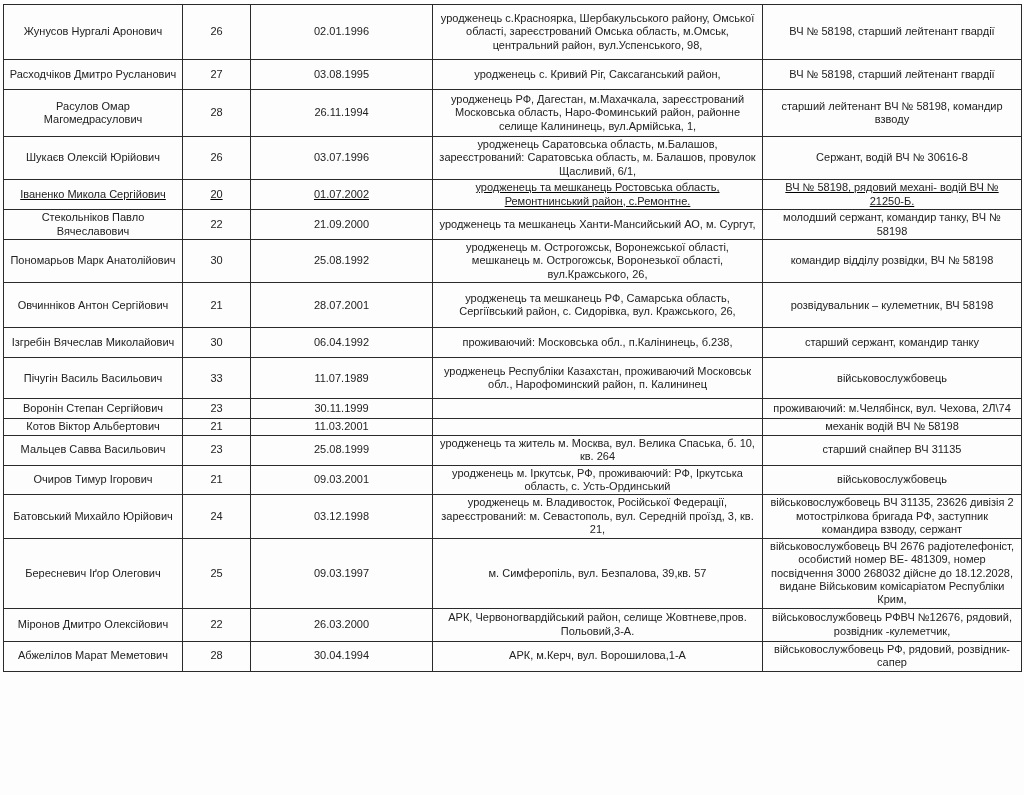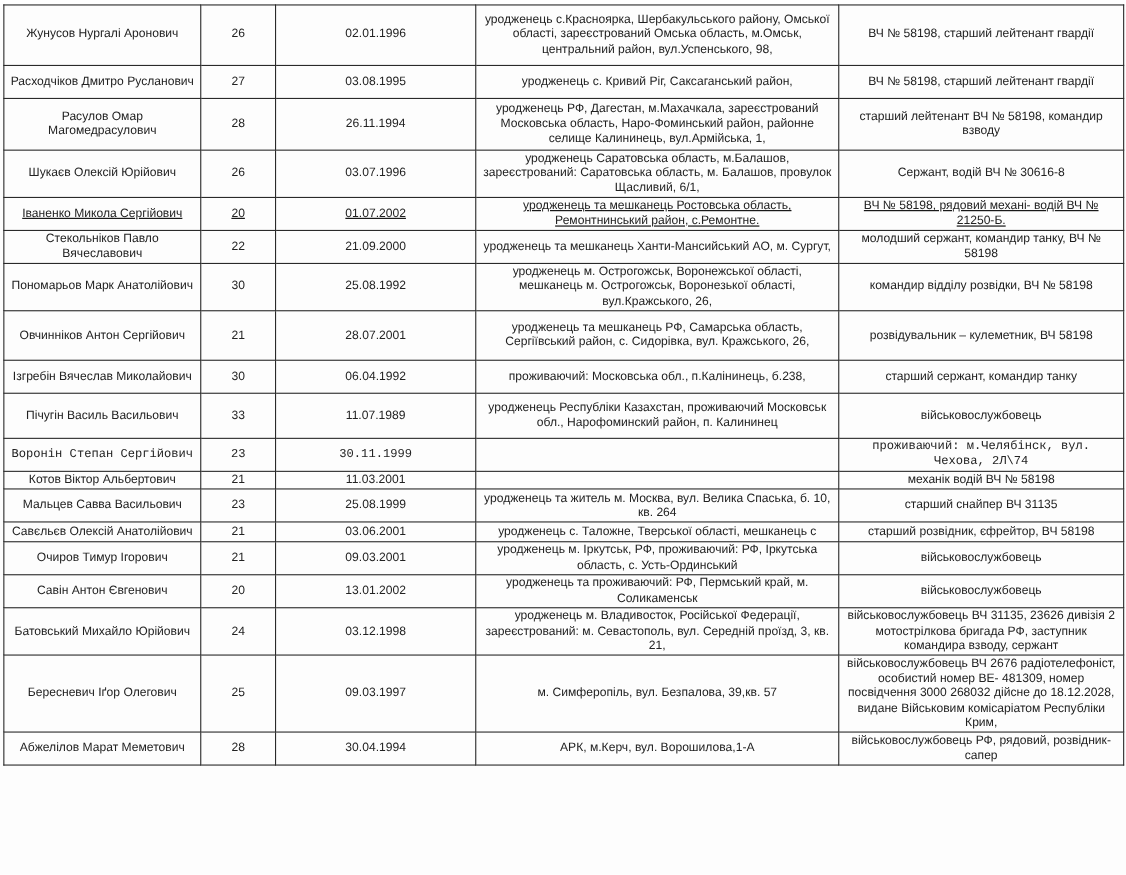--- a/index.html
+++ b/index.html
@@ -120,76 +120,69 @@
           <td>проживаючий: Московська обл., п.Калінинець, б.238,</td>
           <td>старший сержант, командир танку</td>
         </tr>
         <tr style="height: 41px;">
           <td>Пічугін Василь Васильович</td>
           <td>33</td>
           <td>11.07.1989</td>
           <td>уродженець Республіки Казахстан, проживаючий Московськ обл., Нарофоминский район, п. Калининец</td>
           <td>військовослужбовець</td>
         </tr>
-        <tr style="height: 20px; font-family: Liberation Mono, monospace;">
+        <tr style="height: 20px;">
           <td>Воронін Степан Сергійович</td>
           <td>23</td>
           <td>30.11.1999</td>
           <td></td>
           <td>проживаючий: м.Челябінск, вул. Чехова, 2Л\74</td>
         </tr>
         <tr style="height: 16px;">
           <td>Котов Віктор Альбертович</td>
           <td>21</td>
           <td>11.03.2001</td>
           <td></td>
           <td>механік водій ВЧ № 58198</td>
         </tr>
         <tr style="height: 30px;">
           <td>Мальцев Савва Васильович</td>
           <td>23</td>
           <td class="big-date">25.08.1999</td>
           <td>уродженець та житель м. Москва, вул. Велика Спаська, б. 10, кв. 264</td>
           <td>старший снайпер ВЧ 31135</td>
         </tr>
-        <tr style="height: 18px;">
-          <td>Савєльєв Олексій Анатолійович</td>
-          <td>21</td>
-          <td>03.06.2001</td>
-          <td class="big-place">уродженець с. Таложне, Тверської області, мешканець с</td>
-          <td>старший розвідник, єфрейтор, ВЧ 58198</td>
-        </tr>
         <tr style="height: 23px;">
           <td>Очиров Тимур Ігорович</td>
           <td>21</td>
           <td>09.03.2001</td>
           <td>уродженець м. Іркутськ, РФ, проживаючий: РФ, Іркутська область, с. Усть-Ординський</td>
-          <td>військовослужбовець</td>
-        </tr>
-        <tr style="height: 22px;">
-          <td>Савін Антон Євгенович</td>
-          <td>20</td>
-          <td>13.01.2002</td>
-          <td>уродженець та проживаючий: РФ, Пермський край, м. Соликаменськ</td>
           <td>військовослужбовець</td>
         </tr>
         <tr style="height: 42px;">
           <td>Батовський Михайло Юрійович</td>
           <td>24</td>
           <td>03.12.1998</td>
           <td>уродженець м. Владивосток, Російської Федерації, зареєстрований: м. Севастополь, вул. Середній проїзд, 3, кв. 21,</td>
           <td>військовослужбовець ВЧ 31135, 23626 дивізія 2 мотострілкова бригада РФ, заступник командира взводу, сержант</td>
         </tr>
         <tr style="height: 59px;">
           <td>Бересневич Іґор Олегович</td>
           <td>25</td>
           <td>09.03.1997</td>
           <td>м. Симферопіль, вул. Безпалова, 39,кв. 57</td>
           <td>військовослужбовець ВЧ 2676 радіотелефоніст, особистий номер ВЕ- 481309, номер посвідчення 3000  268032 дійсне до 18.12.2028, видане Військовим комісаріатом  Республіки Крим,</td>
         </tr>
+        <tr style="height: 33px;">
+          <td>Міронов Дмитро Олексійович</td>
+          <td>22</td>
+          <td>26.03.2000</td>
+          <td>АРК, Червоногвардійський район, селище Жовтневе,пров. Польовий,3-А.</td>
+          <td>військовослужбовець РФВЧ №12676, рядовий, розвідник -кулеметчик,</td>
+        </tr>
         <tr style="height: 23px;">
           <td>Абжелілов Марат Меметович</td>
           <td>28</td>
           <td>30.04.1994</td>
           <td>АРК, м.Керч, вул. Ворошилова,1-А</td>
           <td>військовослужбовець РФ, рядовий, розвідник-сапер</td>
         </tr>
       </tbody>
   </table>
 </div>

